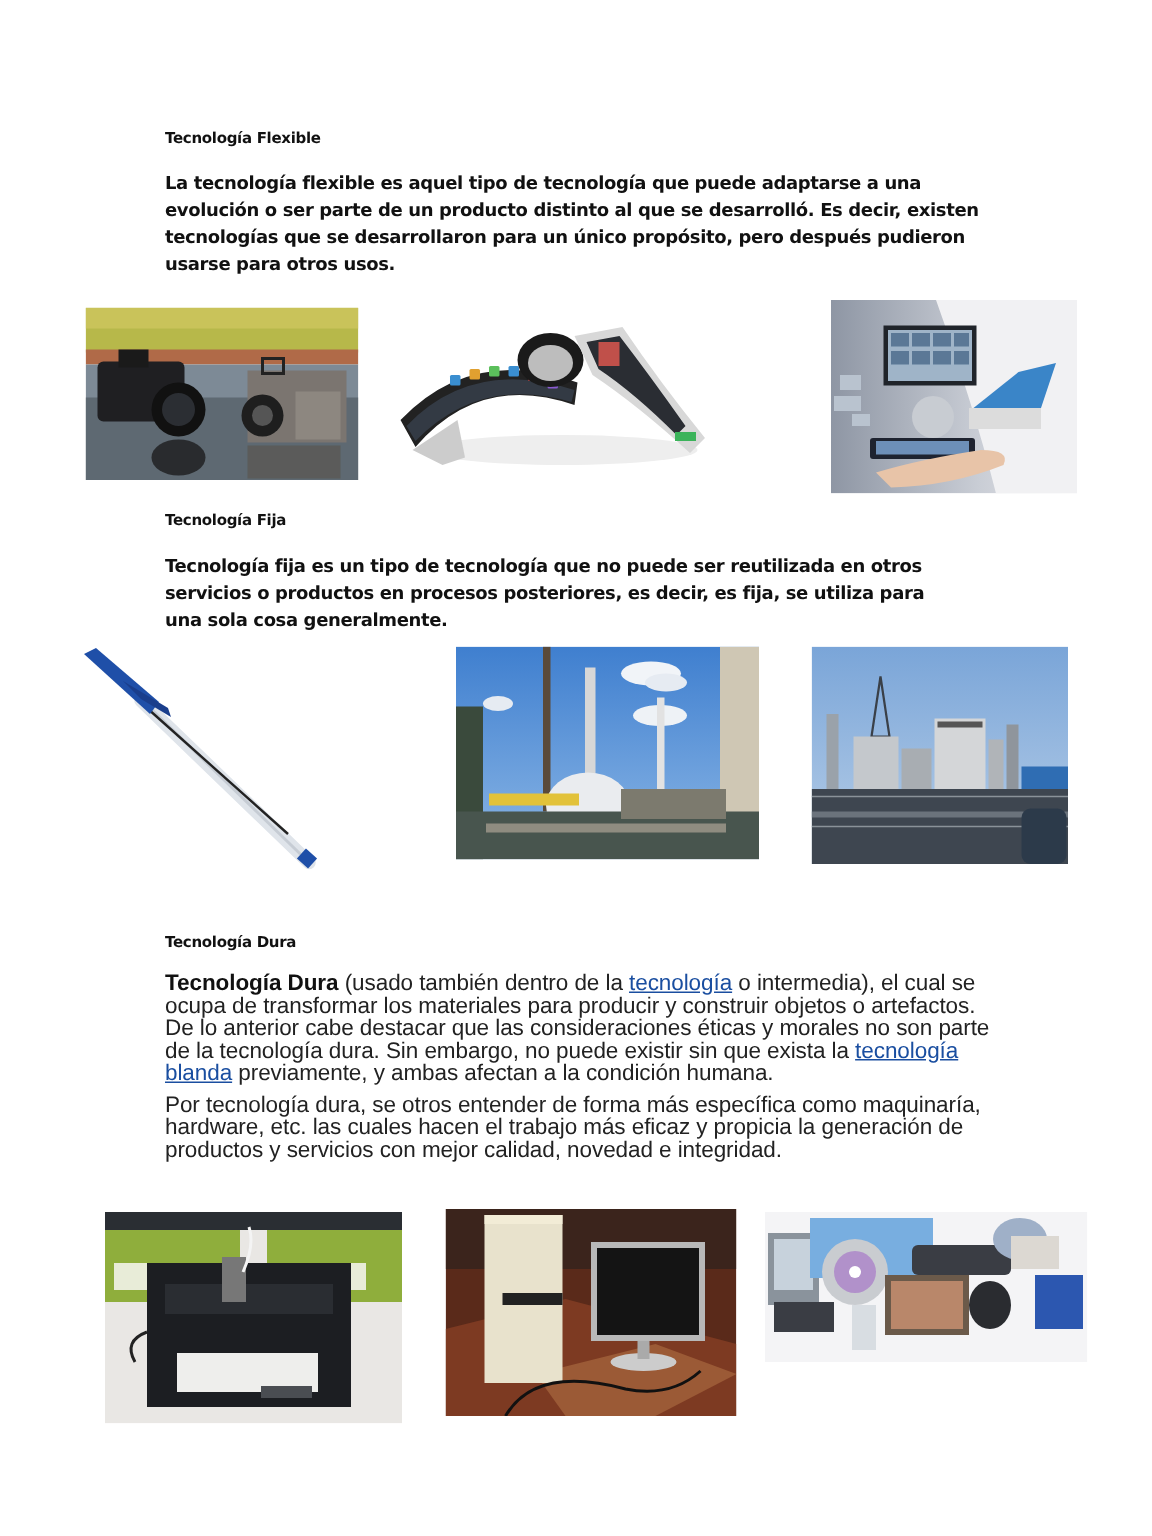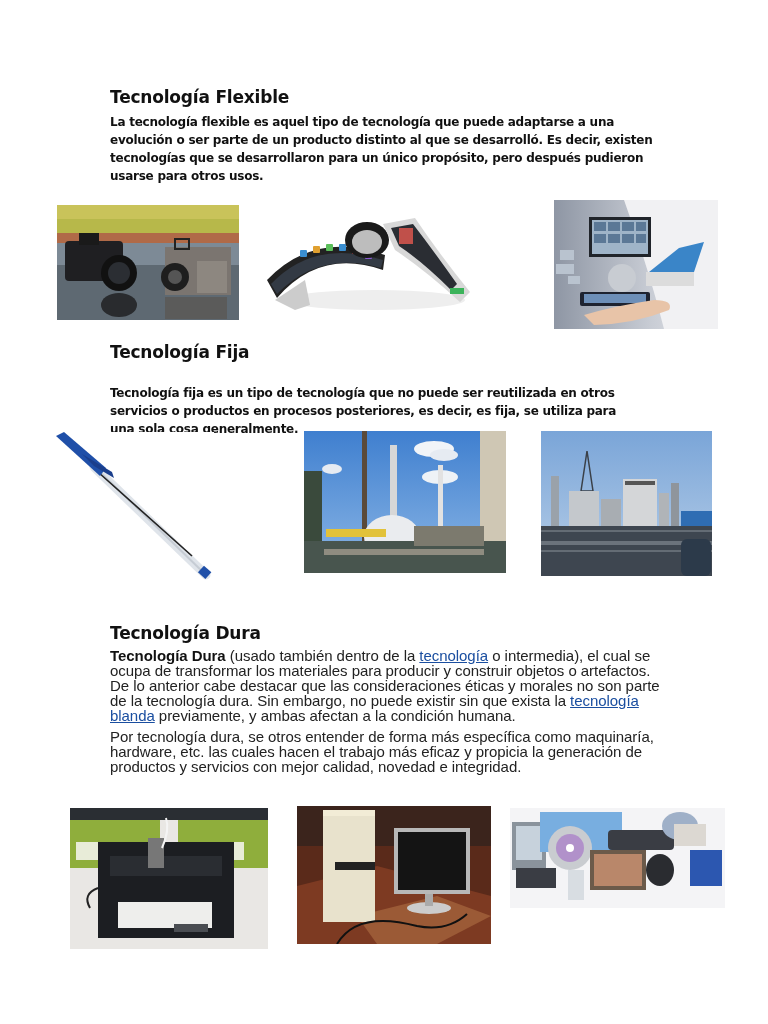--- a/index.html
+++ b/index.html
@@ -1,18 +1,18 @@
 <!DOCTYPE html>
 <html><head>
 <meta charset="utf-8">
 <style>
   html, body { margin: 0; padding: 0; background: #ffffff; }
   body { width: 768px; height: 1024px; position: relative; overflow: hidden; font-family: "DejaVu Sans", "Liberation Sans", sans-serif; color: #111; }
   .abs { position: absolute; }
-  .heading { font-family: "DejaVu Sans", sans-serif; font-size: 17px; font-weight: bold; color: #111; letter-spacing: -0.2px; }
+  .heading { font-family: "DejaVu Sans", sans-serif; font-size: 10px; font-weight: bold; color: #111; letter-spacing: -0.2px; }
   .bodytext { font-family: "DejaVu Sans", sans-serif; font-size: 12px; font-weight: bold; line-height: 18px; color: #111; letter-spacing: -0.25px; }
   .wiki { font-family: "Liberation Sans", sans-serif; font-size: 15px; line-height: 15px; color: #222; letter-spacing: -0.05px; }
   .wiki b { color: #111; }
   .wiki a { color: #1a4ea0; text-decoration: underline; }
   .img { position: absolute; overflow: hidden; }
   .img svg { width: 100%; height: 100%; display: block; }
 </style>
 </head>
 <body>
 
@@ -95,21 +95,21 @@
     <path d="M30 115 Q 60 106 100 100 Q 120 100 115 110 Q 80 124 40 125 Z" fill="#e8c4a8"></path>
     <g fill="#b9c3cf">
       <rect x="6" y="50" width="14" height="10"></rect>
         <rect x="2" y="64" width="18" height="10"></rect>
         <rect x="14" y="76" width="12" height="8"></rect>
     </g>
   </svg>
 </div>
 
 <div class="abs heading" style="left:110px; top:342px;text-align:center;">Tecnología Fija</div>
-<div class="abs bodytext" style="left:110px; top:384px; width:530px;">Tecnología fija es un tipo de tecnología que no puede ser reutilizada en otros servicios o productos en procesos posteriores, es decir, es fija, se utiliza para una sola cosa generalmente.</div>
+<div class="abs bodytext" style="left:110px; top:368px; width:530px;">Tecnología fija es un tipo de tecnología que no puede ser reutilizada en otros servicios o productos en procesos posteriores, es decir, es fija, se utiliza para una sola cosa generalmente.</div>
 
 <div class="img" style="left:54px; top:432px; width:160px; height:150px;">
   <svg viewBox="0 0 160 150" preserveAspectRatio="none">
     <rect width="160" height="150" fill="#ffffff"></rect>
     <line x1="40" y1="35" x2="152" y2="143" stroke="#dfe4ea" stroke-width="9" stroke-linecap="round"></line>
     <line x1="42" y1="36" x2="152" y2="143" stroke="#c6ccd4" stroke-width="2"></line>
     <line x1="44" y1="40" x2="138" y2="124" stroke="#222" stroke-width="1.6"></line>
     <path d="M2 4 L 10 0 L 52 36 L 46 44 Z" fill="#1f4fa8"></path>
     <path d="M28 22 L 58 40 L 60 46 L 40 34 Z" fill="#1a3e8c"></path>
     <rect x="146" y="136" width="10" height="9" transform="rotate(42 151 140)" fill="#1f4fa8"></rect>

